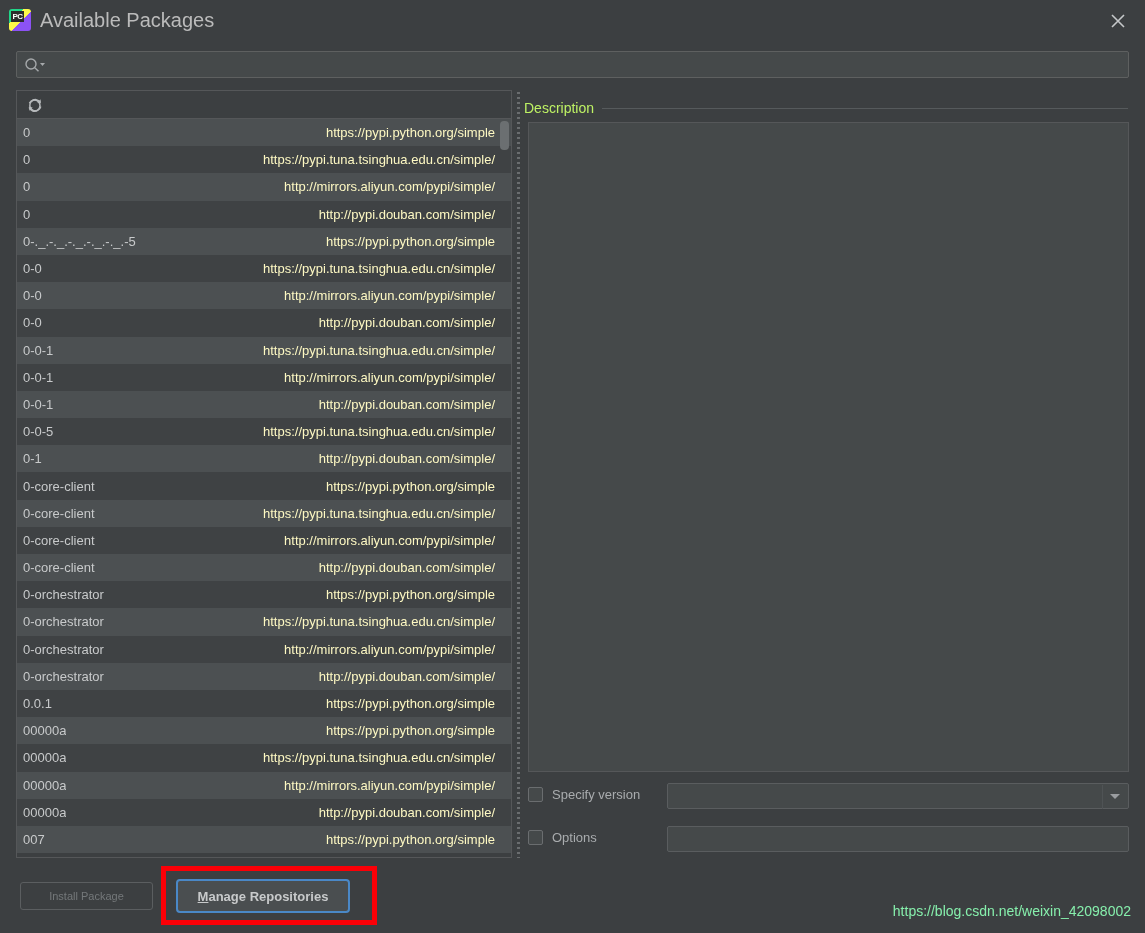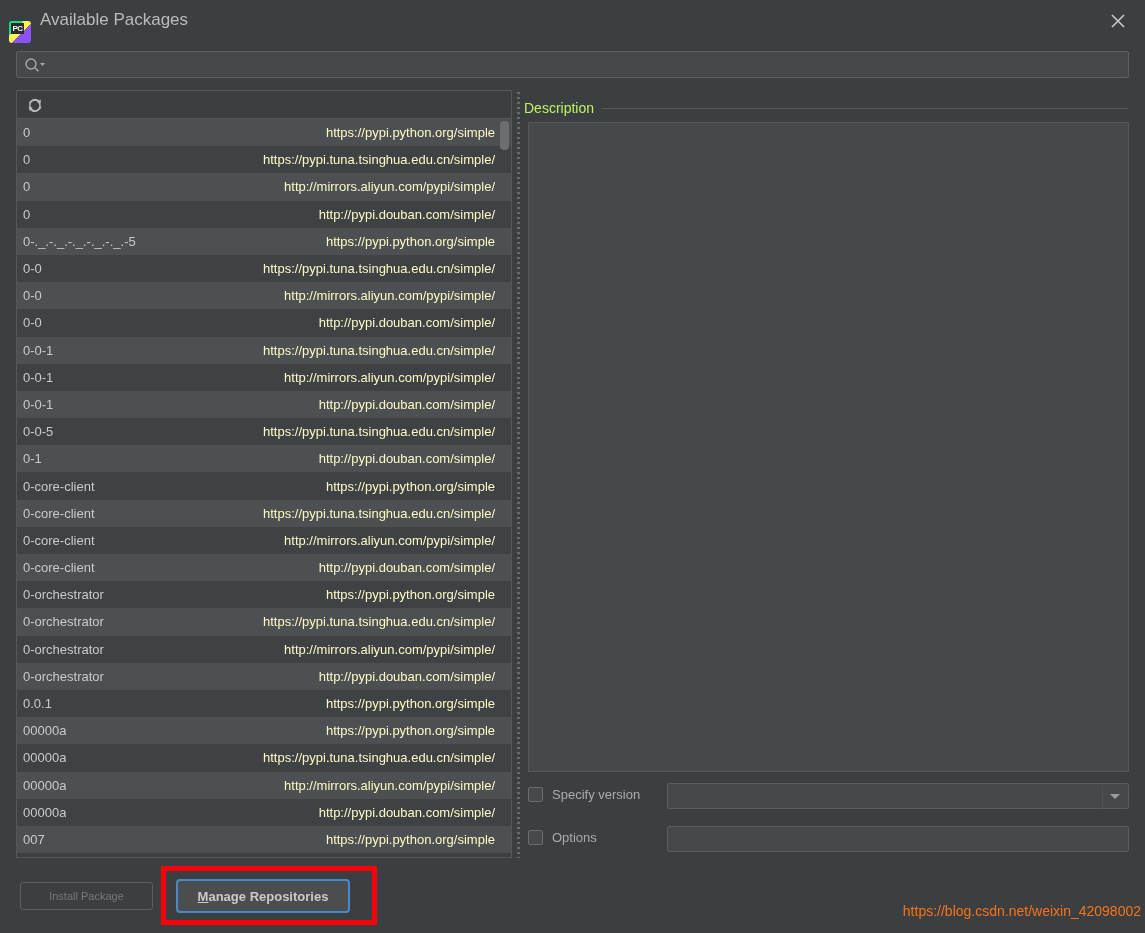--- a/index.html
+++ b/index.html
@@ -15,39 +15,39 @@
     width: 1145px; height: 933px;
     background: #3c3f41;
   }
 
   
   #titlebar {
     position: absolute; left: 0; top: 0; width: 1145px; height: 40px;
     background: #3c3f41;
   }
   #app-icon {
-    position: absolute; left: 9px; top: 21px; width: 22px; height: 22px;
+    position: absolute; left: 9px; top: 9px; width: 22px; height: 22px;
     border-radius: 3px;
     background:
       linear-gradient(135deg, #21d789 0%, #21d789 32%, #fcf84a 33%, #fcf84a 55%, #8c52f4 56%, #8c52f4 100%);
     overflow: hidden;
   }
   #app-icon .pc {
     position: absolute; left: 2px; top: 2px;
     width: 13px; height: 11px;
     background: #2b2b2b;
     color: #ffffff;
     font-size: 8px; line-height: 11px; text-align: center;
     font-family: "Liberation Sans", sans-serif;
     font-weight: bold;
     letter-spacing: -0.5px;
   }
   #dialog-title {
     position: absolute; left: 40px; top: 10px;
-    font-size: 17px; color: #bbbbbb; line-height: 20px;
+    font-size: 20px; color: #bbbbbb; line-height: 20px;
     white-space: nowrap;
   }
   #close-btn {
     position: absolute; right: 16px; top: 10px;
     width: 22px; height: 22px; cursor: default;
   }
   #close-btn svg { display: block; }
 
   
   #search-row {
@@ -237,22 +237,22 @@
 
   
   #annotation-box {
     position: absolute; left: 161px; top: 866px;
     width: 216px; height: 59px;
     border: 5px solid #fb0007;
     pointer-events: none;
   }
 
   #watermark {
-    position: absolute; right: 4px; top: 903px;
-    font-size: 14px; color: #f97316;
+    position: absolute; right: 14px; top: 903px;
+    font-size: 14px; color: #86efac;
     white-space: nowrap;
   }
 </style>
 </head>
 <body>
 
 <div id="dialog">
 
   <div id="titlebar">
     <div id="app-icon">

